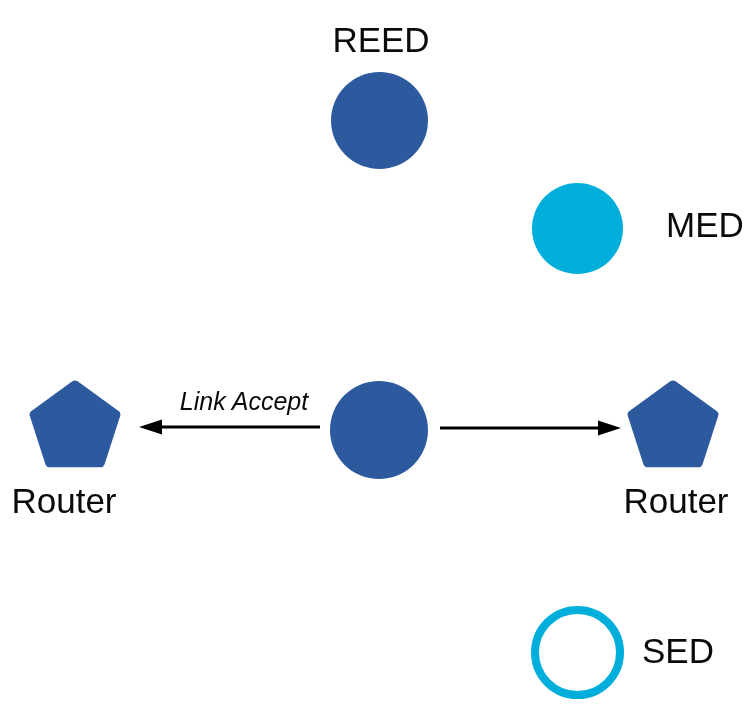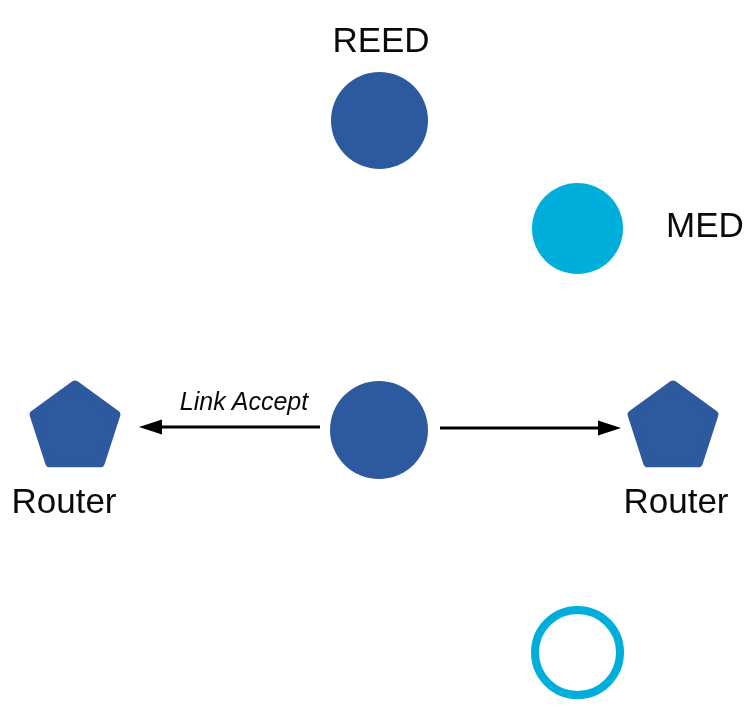--- a/index.html
+++ b/index.html
@@ -106,14 +106,15 @@
     </g>
     <g>
       <line x1="440" y1="428" x2="601" y2="428"></line>
       <polygon points="621,428 598,420.5 598,435.5"></polygon>
     </g>
   </svg>
 
   <div class="edge-label" id="link-accept-label">Link Accept</div>
 
   <div class="ring" id="sed-ring"></div>
+  <div class="node-label" id="sed-label">SED</div>
 
 </div>
 
 </body></html>

